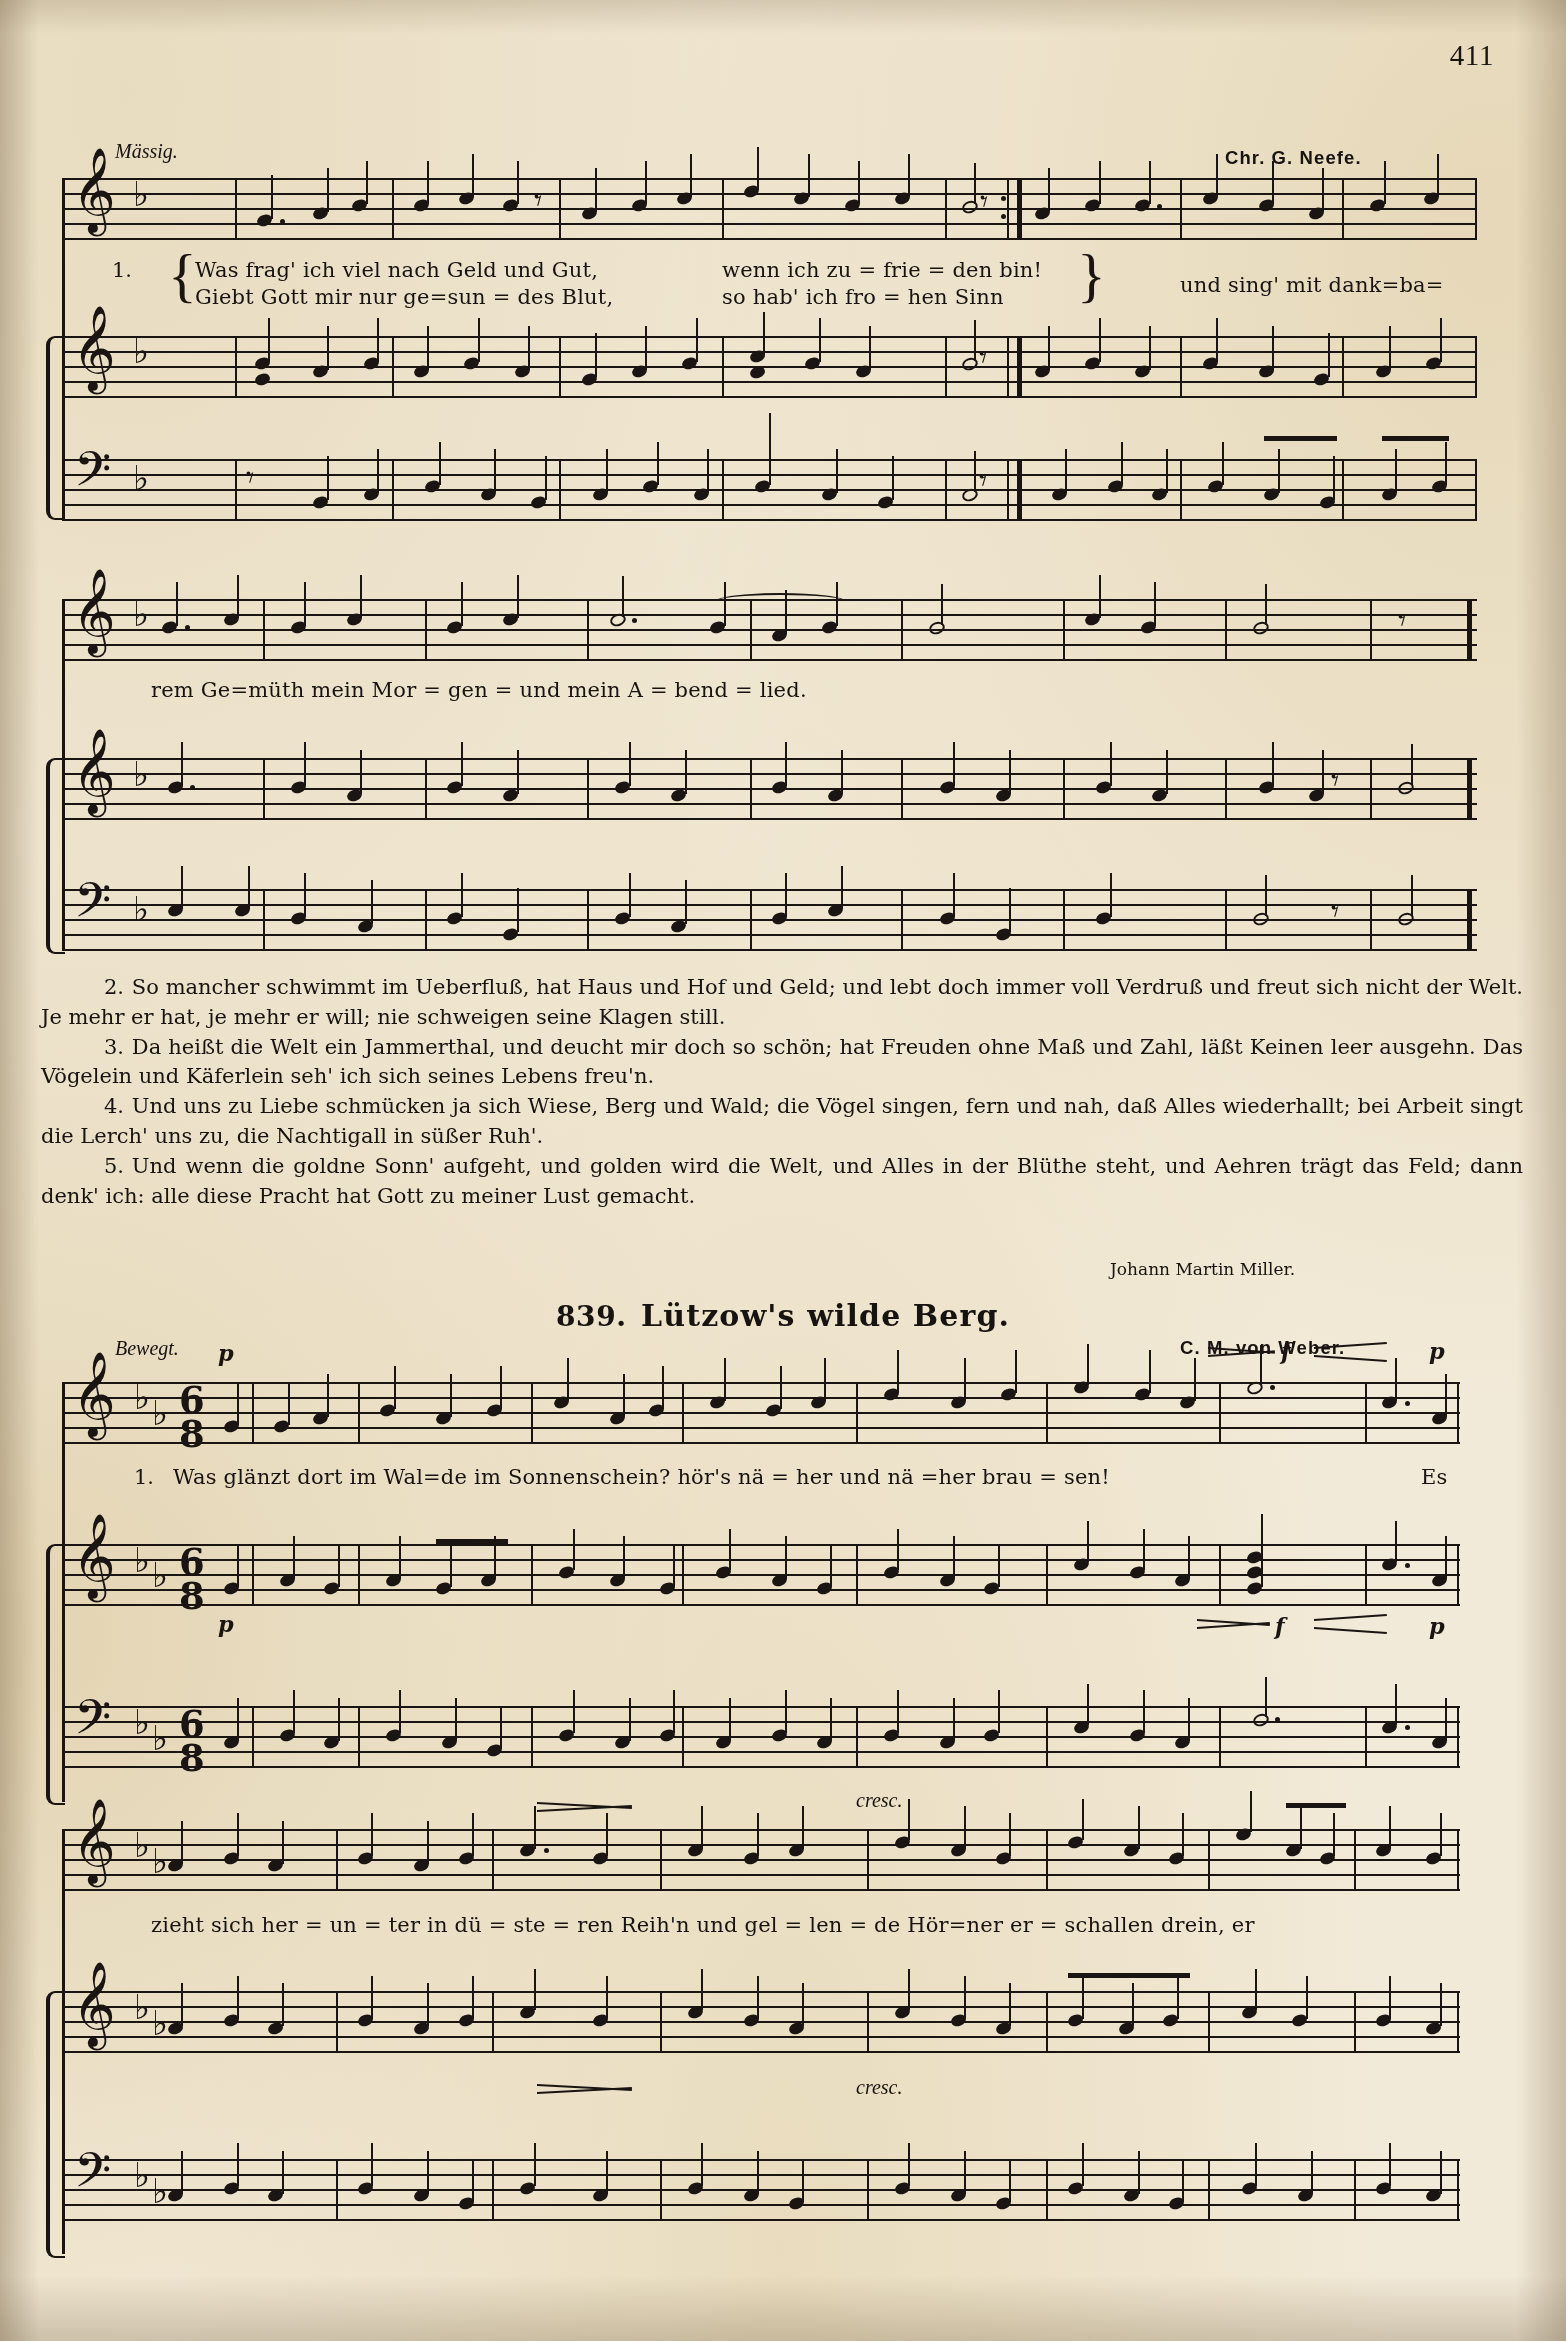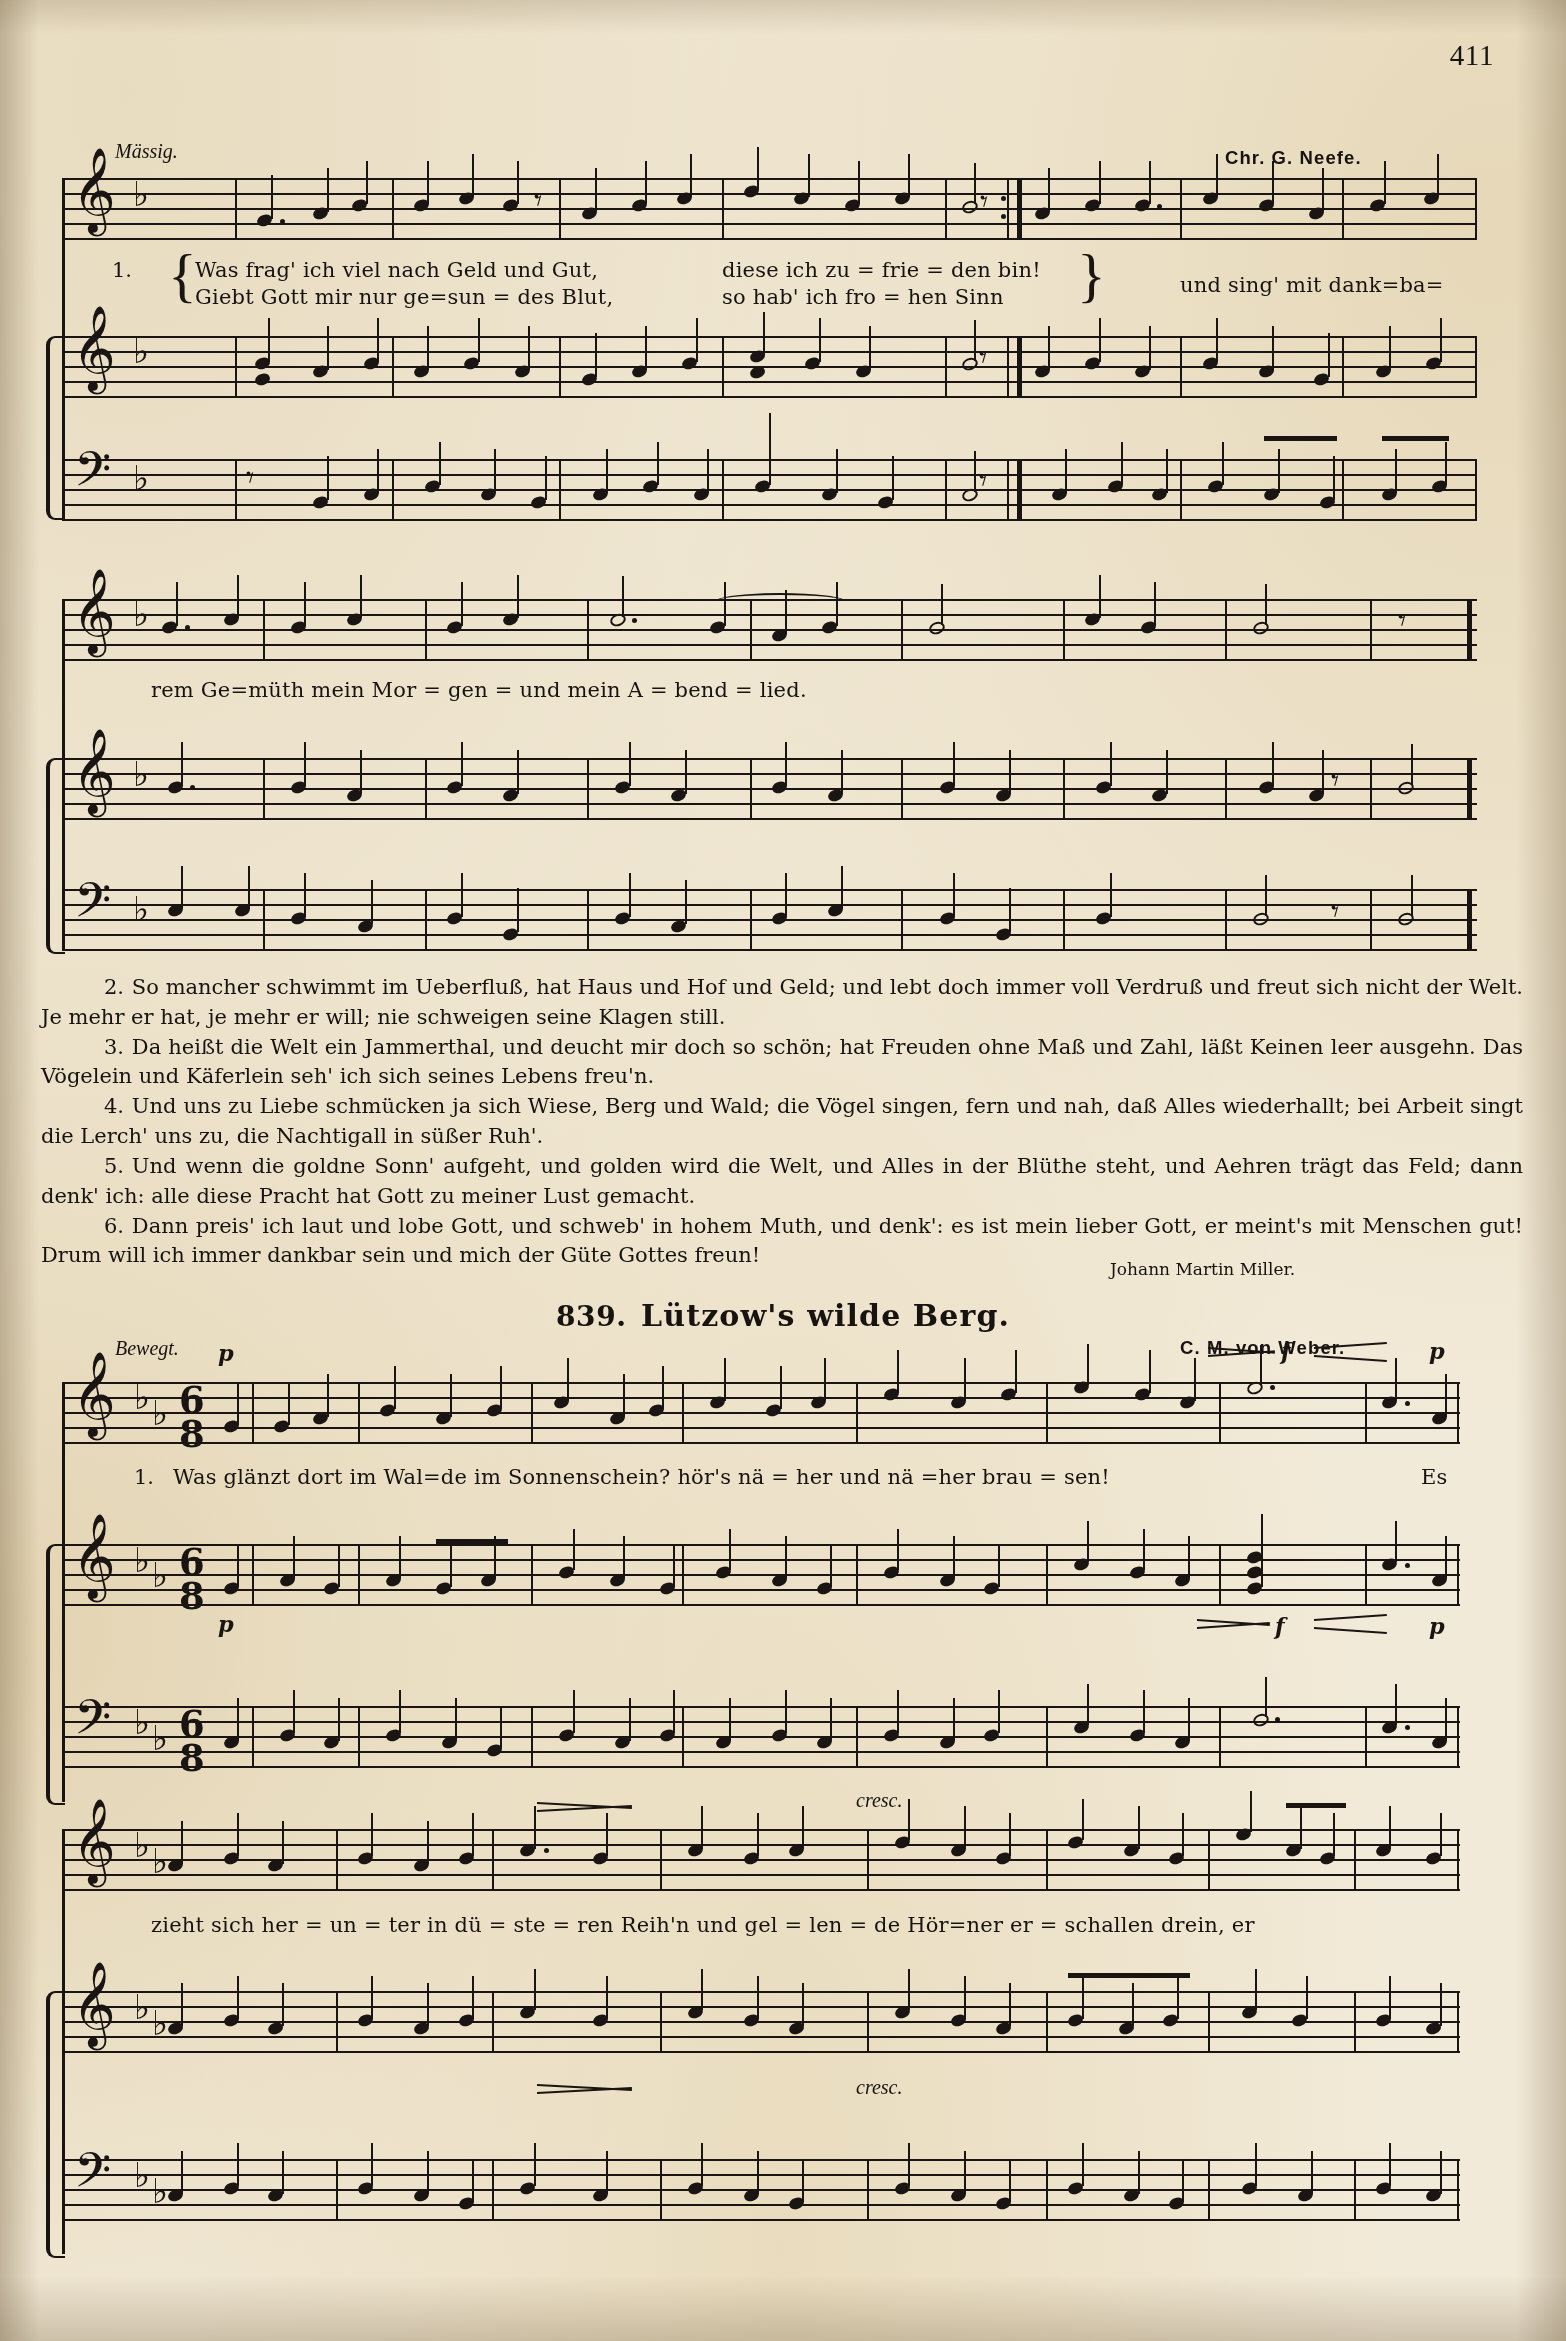--- a/index.html
+++ b/index.html
@@ -331,21 +331,21 @@
     <div class="note" style="left:1309px; top:208px;"></div>
       <div class="stem" style="left:1322px; top:168px; height:44px;"></div>
     <div class="note" style="left:1370px; top:200px;"></div>
       <div class="stem" style="left:1384px; top:161px; height:43px;"></div>
     <div class="note" style="left:1424px; top:193px;"></div>
       <div class="stem" style="left:1437px; top:154px; height:43px;"></div>
 
     <div class="versenum" style="left:112px; top:258px;">1.</div>
     <div class="lyric-brace" style="left:168px; top:245px;">{</div>
     <div class="lyric" style="left:195px; top:258px;">Was frag' ich viel nach Geld und Gut,</div>
-    <div class="lyric" style="left:722px; top:258px;">diese ich zu = frie = den bin!</div>
+    <div class="lyric" style="left:722px; top:258px;">wenn ich zu = frie = den bin!</div>
     <div class="lyric-brace" style="left:1077px; top:245px;">}</div>
     <div class="lyric" style="left:195px; top:285px;">Giebt Gott mir nur ge=sun = des Blut,</div>
     <div class="lyric" style="left:722px; top:285px;">so hab' ich fro = hen Sinn</div>
     <div class="lyric" style="left:1180px; top:273px;">und sing' mit dank=ba=</div>
 
     <div class="staff" style="left:62px; top:336px; width:1415px; height:62px;">
       <div class="line" style="top:0px;"></div>
       <div class="line" style="top:15px;"></div>
       <div class="line" style="top:30px;"></div>
       <div class="line" style="top:45px;"></div>
@@ -641,21 +641,20 @@
     <div class="note hollow" style="left:1398px; top:913px;"></div>
       <div class="stem" style="left:1411px; top:875px; height:41px;"></div>
     <div class="flagrest" style="left:1331px; top:896px; font-size:31px;">𝄾</div>
   </div>
 
   <div class="verses" style="top:973px;">
     <p><span class="vn">2.</span><span>So mancher schwimmt im Ueberfluß, hat Haus und Hof und Geld; und lebt doch immer voll Verdruß und freut sich nicht der Welt.  Je mehr er hat, je mehr er will; nie schweigen seine Klagen still.</span></p>
     <p><span class="vn">3.</span><span>Da heißt die Welt ein Jammerthal, und deucht mir doch so schön; hat Freuden ohne Maß und Zahl, läßt Keinen leer ausgehn.  Das Vögelein und Käferlein seh' ich sich seines Lebens freu'n.</span></p>
     <p><span class="vn">4.</span><span>Und uns zu Liebe schmücken ja sich Wiese, Berg und Wald; die Vögel singen, fern und nah, daß Alles wiederhallt; bei Arbeit singt die Lerch' uns zu, die Nachtigall in süßer Ruh'.</span></p>
     <p><span class="vn">5.</span><span>Und wenn die goldne Sonn' aufgeht, und golden wird die Welt, und Alles in der Blüthe steht, und Aehren trägt das Feld; dann denk' ich: alle diese Pracht hat Gott zu meiner Lust gemacht.</span></p>
-    <p><span class="vn">6.</span><span>Dann preis' ich laut und lobe Gott, und schweb' in hohem Muth, und denk': es ist mein lieber Gott, er meint's mit Menschen gut!  Drum will ich immer dankbar sein und mich der Güte Gottes freun!</span></p>
   </div>
   <div class="author" style="left:1110px; top:1259px;">Johann Martin Miller.</div>
 
   <div class="song-head" style="top:1298px;">
     <span class="num">839.</span><span class="title">Lützow's wilde Berg.</span>
   </div>
   <div class="tempo" style="left:115px; top:1337px;">Bewegt.</div>
   <div class="composer" style="left:1180px; top:1337px;">C. M. von Weber.</div>
 
   <div class="system">

